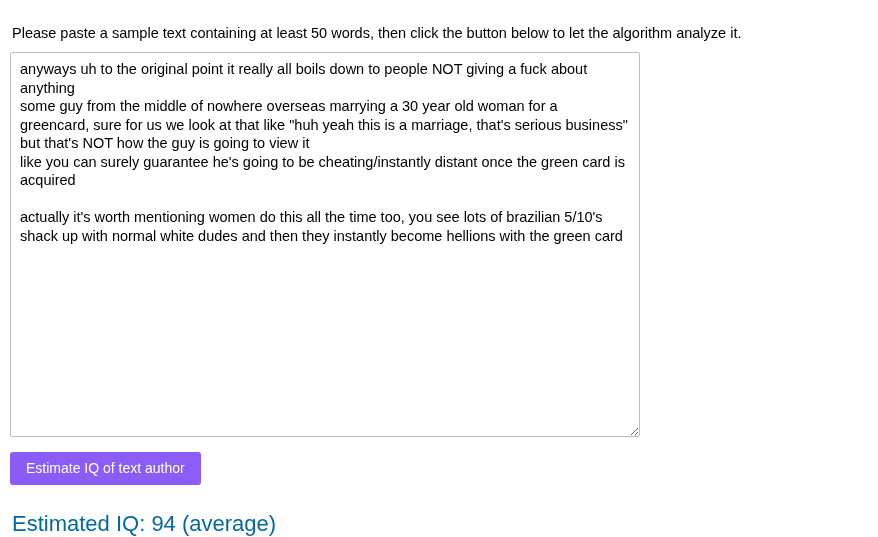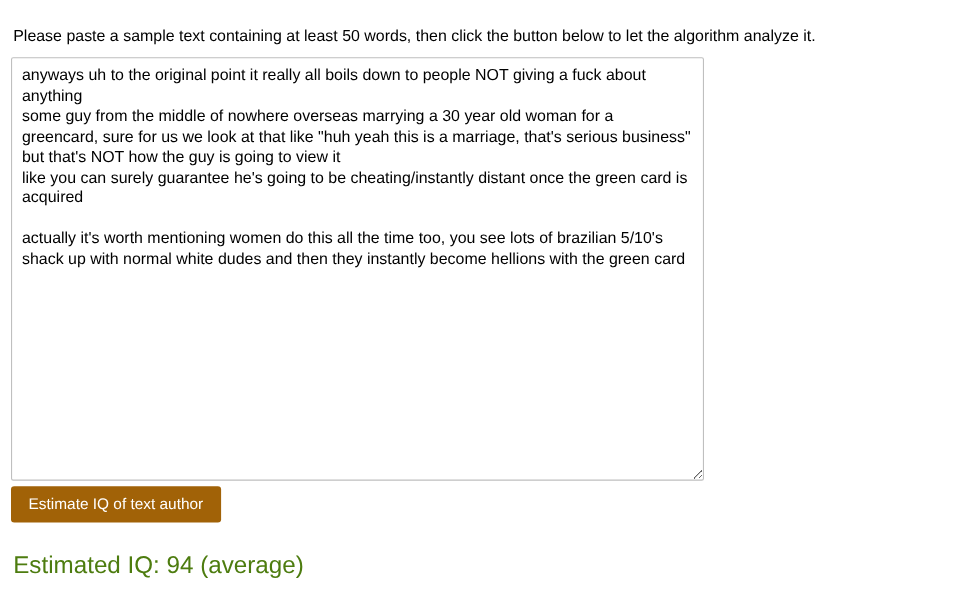--- a/index.html
+++ b/index.html
@@ -39,36 +39,37 @@
     color: #000000;
     font-family: "Liberation Sans", sans-serif;
     font-size: 14.5px;
     line-height: 18.5px;
     padding: 7px 9px;
     resize: both;
     outline: none;
     overflow: auto;
   }
   .estimate-button {
+    margin-top: 11px;
     display: inline-block;
-    background: #a16207;
+    background: #8b5cf6;
     color: #ffffff;
     border: none;
     border-radius: 3px;
     font-family: "Liberation Sans", sans-serif;
     font-size: 14px;
     line-height: 16px;
     padding: 8px 16px 9px 16px;
     cursor: pointer;
   }
   .result {
     margin: 26px 0 0 2px;
     font-size: 22px;
     line-height: 26px;
-    color: #4d7c0f;
+    color: #0369a1;
     font-weight: normal;
   }
 </style>
 </head>
 <body>
 
 <div class="page">
 
   <div class="instruction">Please paste a sample text containing at least 50 words, then click the button below to let the algorithm analyze it.</div>
 

